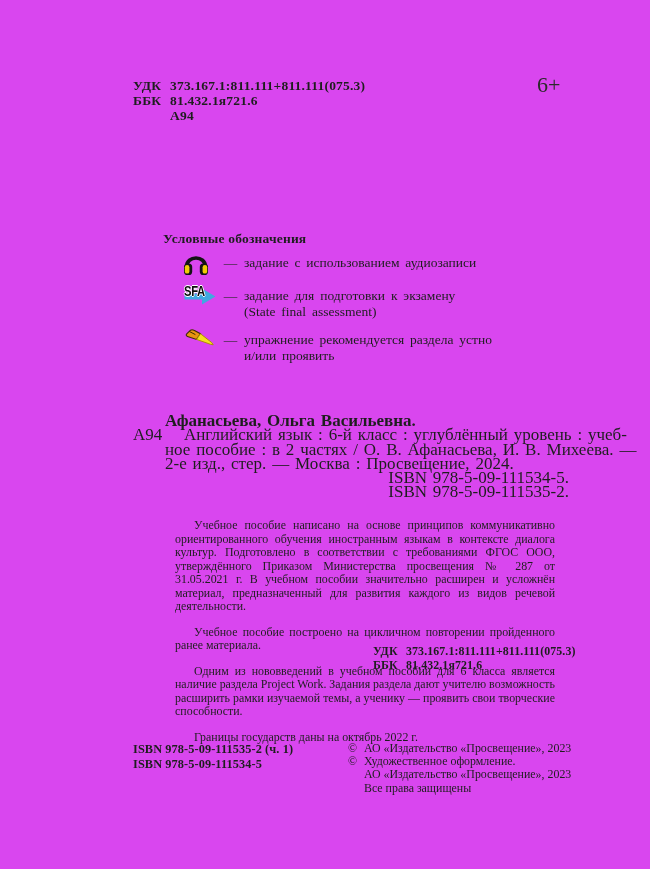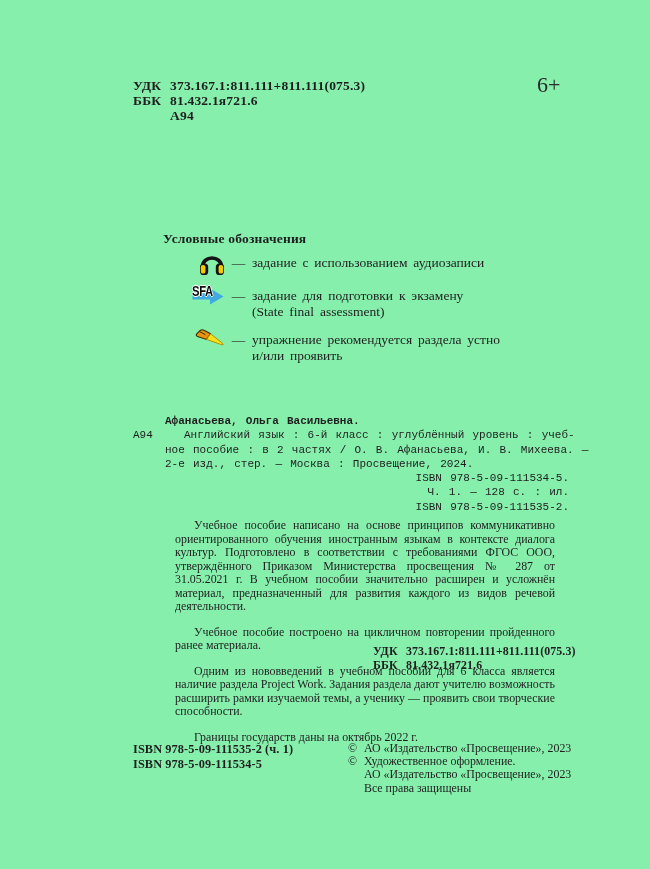--- a/index.html
+++ b/index.html
@@ -1,52 +1,52 @@
 <!DOCTYPE html>
 <html><head>
 <meta charset="utf-8">
 <style>
   html,body { margin:0; padding:0; background:#fff; }
   .page {
-    position:relative; width:650px; height:869px; background:#86efac;
+    position:relative; width:650px; height:869px; background:#d946ef;
     font-family:"Liberation Serif","DejaVu Serif",serif; color:#1e1e1e;
     overflow:hidden;
   }
 
   
   #top-codes { position:absolute; left:133px; top:78px; font-size:13.5px; line-height:15.2px; font-weight:700; letter-spacing:0.2px; }
   .code-row { display:flex; }
   .code-label { width:37px; flex:none; }
 
   
   #age-rating { position:absolute; left:537px; top:72px; font-size:22px; color:#2b2b2b; }
 
   
   #legend { position:absolute; left:163px; top:231px; width:404px; font-size:13.5px; }
   .legend-title { font-weight:700; letter-spacing:0.2px; }
   .legend-items { margin-top:8px; }
   .legend-item { display:flex; align-items:flex-start; }
   .legend-item + .legend-item { margin-top:12px; }
-  .legend-icon { width:34px; margin-left:28px; margin-top:-5px; flex:none; display:flex; justify-content:flex-end; position:relative; }
+  .legend-icon { width:34px; margin-left:20px; margin-top:-5px; flex:none; display:flex; justify-content:flex-start; position:relative; }
   .legend-dash { width:27px; flex:none; text-align:center; color:#2a2a2a; }
   .legend-text { line-height:16px; word-spacing:2.5px; width:302px; }
 
   
   .sfa-box { position:relative; width:34px; height:24px; }
   .sfa-box svg { position:absolute; left:0; top:2px; }
   .sfa-label {
     position:absolute; left:1px; top:-1px;
     font-family:"Liberation Sans","DejaVu Sans",sans-serif;
     font-weight:700; font-size:15px; letter-spacing:-0.5px; color:#0d0d0d;
     transform:scaleX(0.75); transform-origin:left top;
     text-shadow:-1px 0 #fff, 1px 0 #fff, 0 -1px #fff, 0 1px #fff;
   }
 
   
-  #bib { position:absolute; left:133px; top:414px; width:436px; font-size:11px; line-height:14.3px; word-spacing:1.6px;font-family:Liberation Mono, monospace; }
+  #bib { position:absolute; left:133px; top:414px; width:436px; font-size:17px; line-height:14.3px; word-spacing:1.6px; }
   .bib-author { margin-left:32px; font-weight:700; }
   .bib-entry { position:relative; }
   .bib-sign { position:absolute; left:0; top:0; }
   .bib-text { margin-left:32px; }
   .bib-line { white-space:nowrap; }
   .indent { text-indent:19px;text-align:right; }
 
   
   #annotation { position:absolute; left:163px; top:507px; width:404px; font-size:11.9px; line-height:13.5px; text-align:justify; }
   #annotation p { margin:12px; text-indent:19px; }
@@ -140,21 +140,20 @@
 
   <div id="bib">
     <div class="bib-author">Афанасьева, Ольга Васильевна.</div>
     <div class="bib-entry">
       <span class="bib-sign">А94</span>
       <div class="bib-text">
         <div class="bib-line indent">Английский язык : 6-й класс : углублённый уровень : учеб-</div>
         <div class="bib-line">ное пособие : в 2 частях / О. В. Афанасьева, И. В. Михеева. —</div>
         <div class="bib-line">2-е изд., стер. — Москва : Просвещение, 2024.</div>
         <div class="bib-line indent">ISBN 978-5-09-111534-5.</div>
-        <div class="bib-line indent">Ч. 1. — 128 с. : ил.</div>
         <div class="bib-line indent">ISBN 978-5-09-111535-2.</div>
       </div>
     </div>
   </div>
 
   <div id="annotation">
     <p>Учебное пособие написано на основе принципов коммуникативно ориентированного обучения иностранным языкам в контексте диалога культур. Подготовлено в соответствии с требованиями ФГОС ООО, утверждённого Приказом Министерства просвещения № 287 от 31.05.2021 г. В учебном пособии значительно расширен и усложнён материал, предназначенный для развития каждого из видов речевой деятельности.</p>
     <p>Учебное пособие построено на цикличном повторении пройденного ранее материала.</p>
     <p>Одним из нововведений в учебном пособии для 6 класса является наличие раздела Project Work. Задания раздела дают учителю возможность расширить рамки изучаемой темы, а ученику — проявить свои творческие способности.</p>
     <p>Границы государств даны на октябрь 2022 г.</p>

